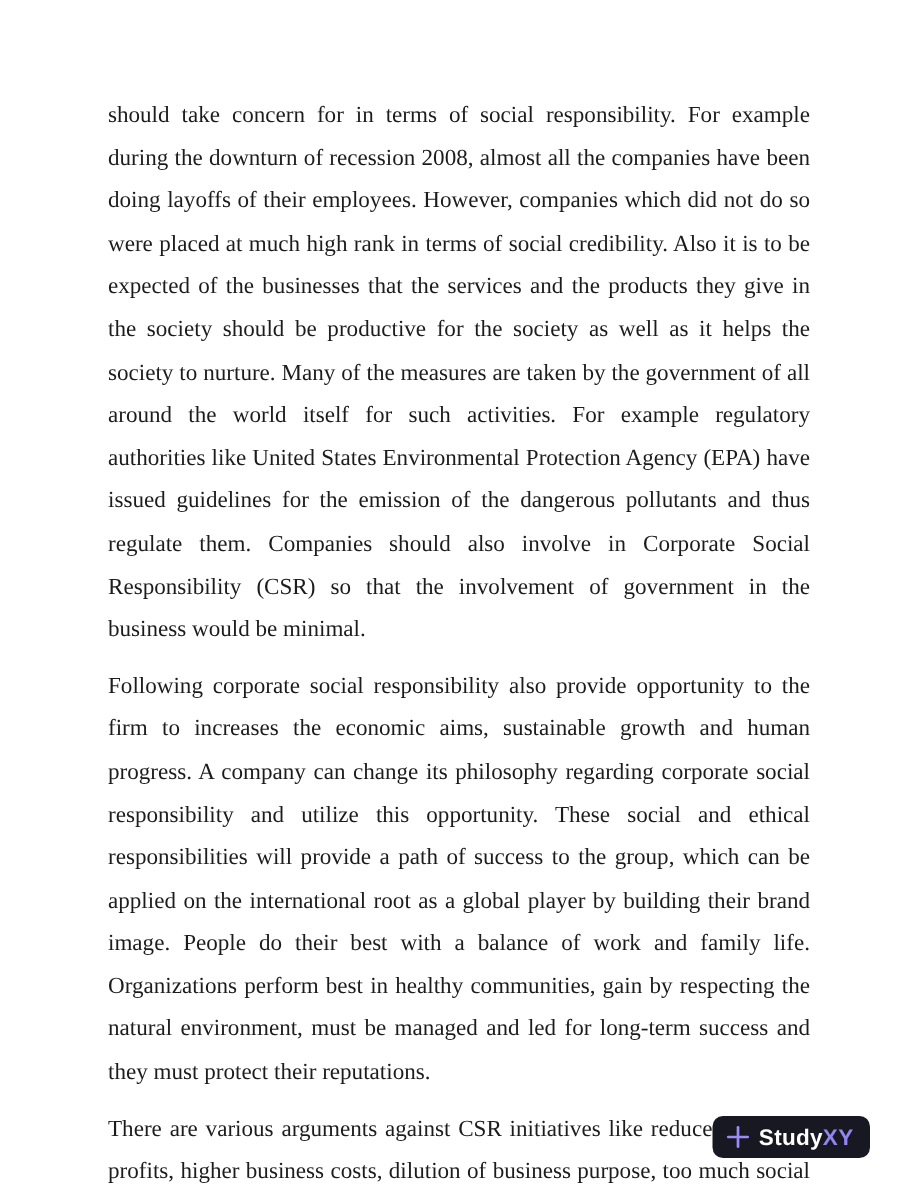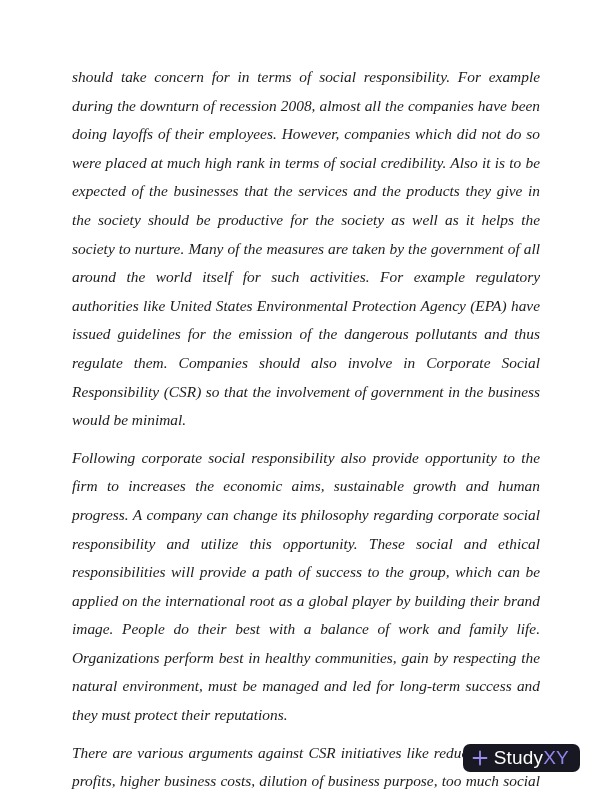--- a/index.html
+++ b/index.html
@@ -22,43 +22,42 @@
     top: 63px;
     left: 72px;
     right: 72px;
   }
   .content p {
     margin: 0 0 9px 0;
     font-size: 15.4px;
     line-height: 28.6px;
     text-align: justify;
     color: #1c1c1c;
-    font-style: italic;
   }
   .badge {
     position: absolute;
     right: 32px;
     bottom: 20px;
     height: 28px;
     display: flex;
     align-items: center;
     gap: 6px;
     padding: 0 11px 0 9px;
     background: #181823;
     border-radius: 7px;
   }
   .badge .plus {
     width: 16px;
     height: 16px;
     display: block;
   }
   .badge .brand {
     font-family: "Liberation Sans", "DejaVu Sans", sans-serif;
-    font-weight: 400;
-    font-size: 19px;
+    font-weight: 700;
+    font-size: 15px;
     letter-spacing: 0.2px;
     color: #ffffff;
     white-space: nowrap;
     text-align: center;
   }
   .badge .brand .accent {
     color: #9186f0;
   }
 </style>
 </head>

